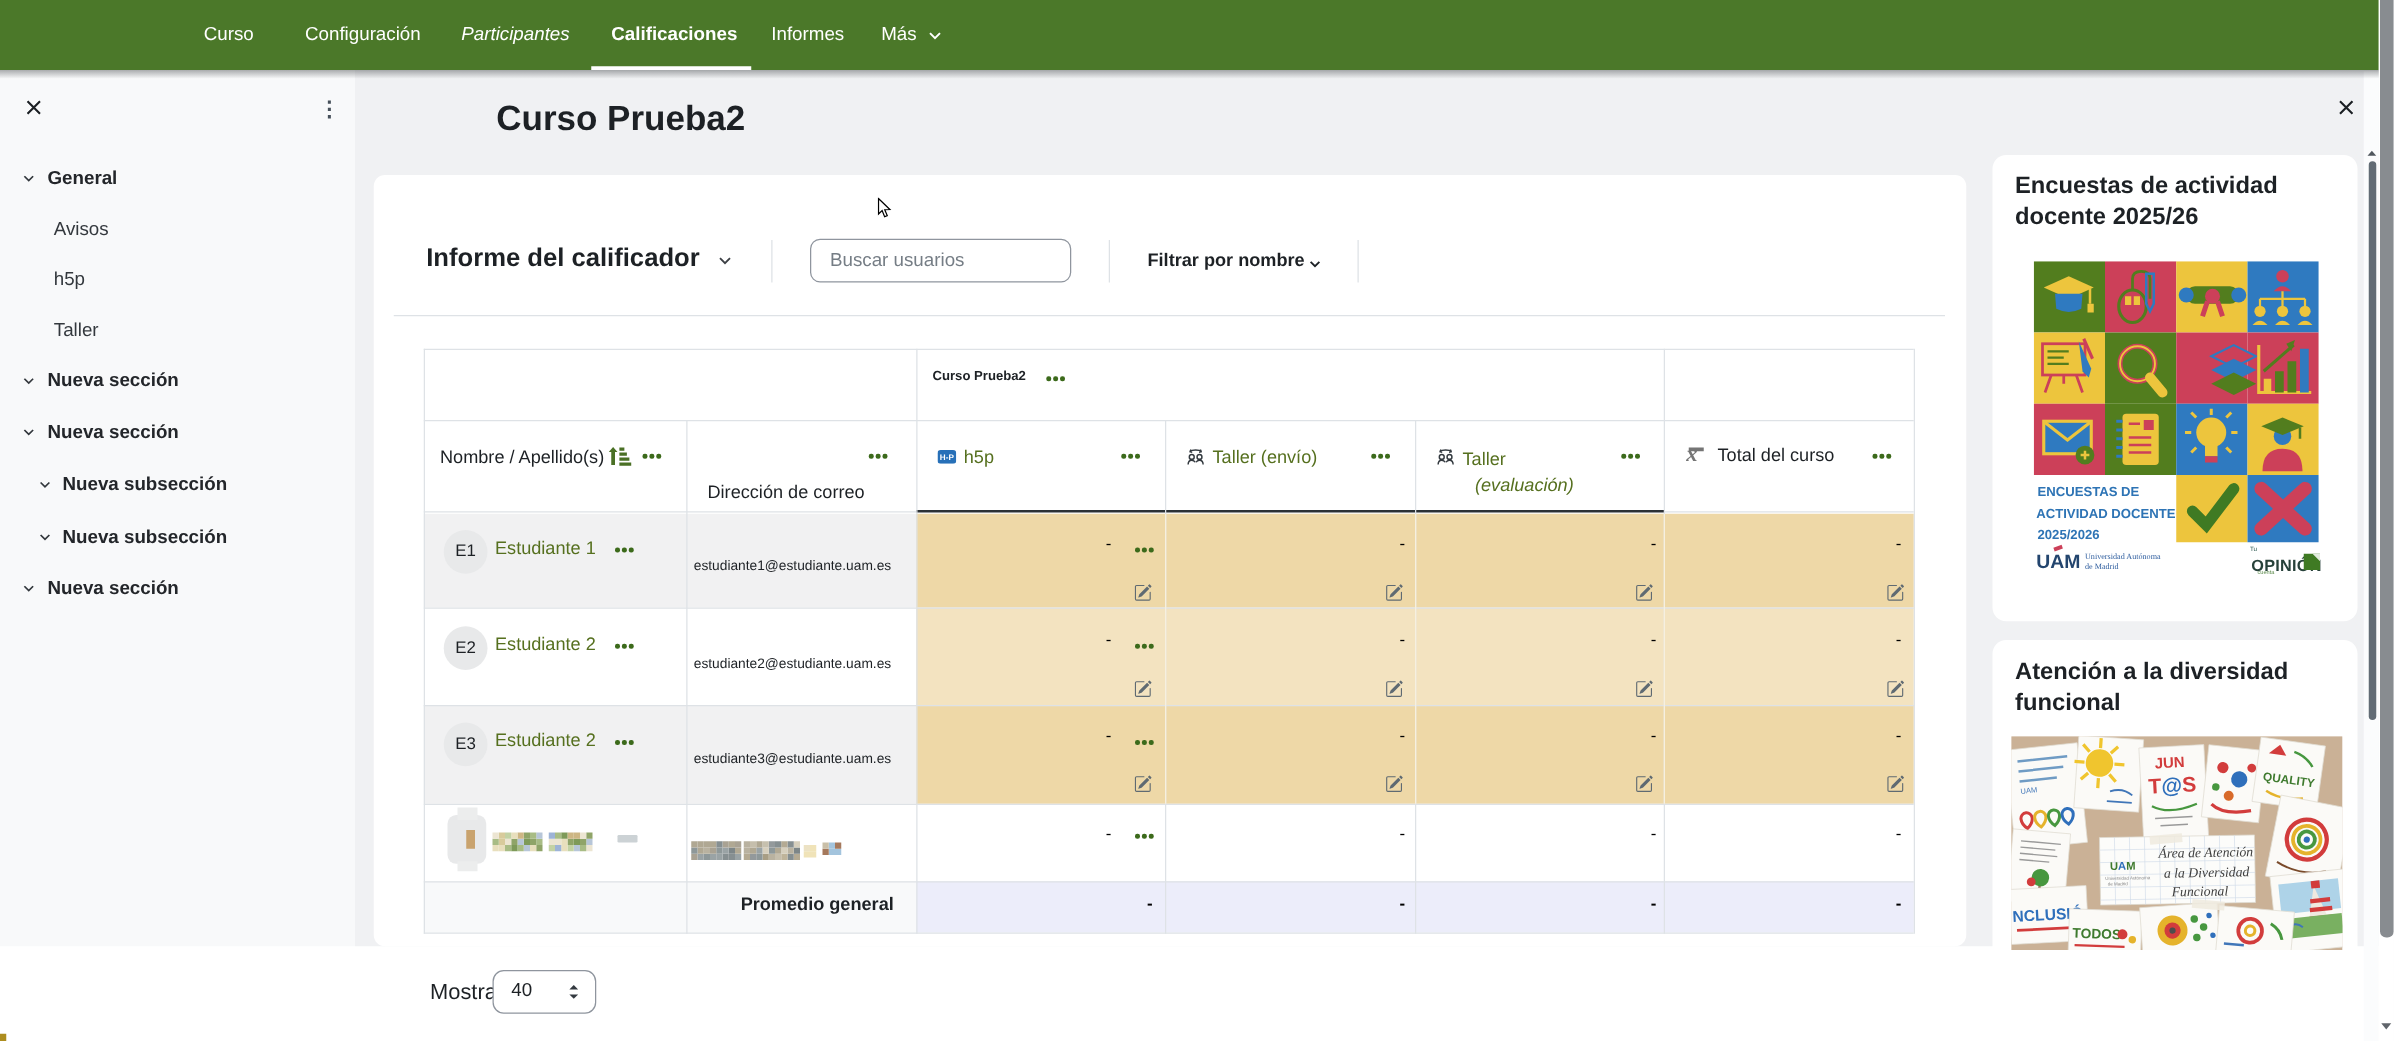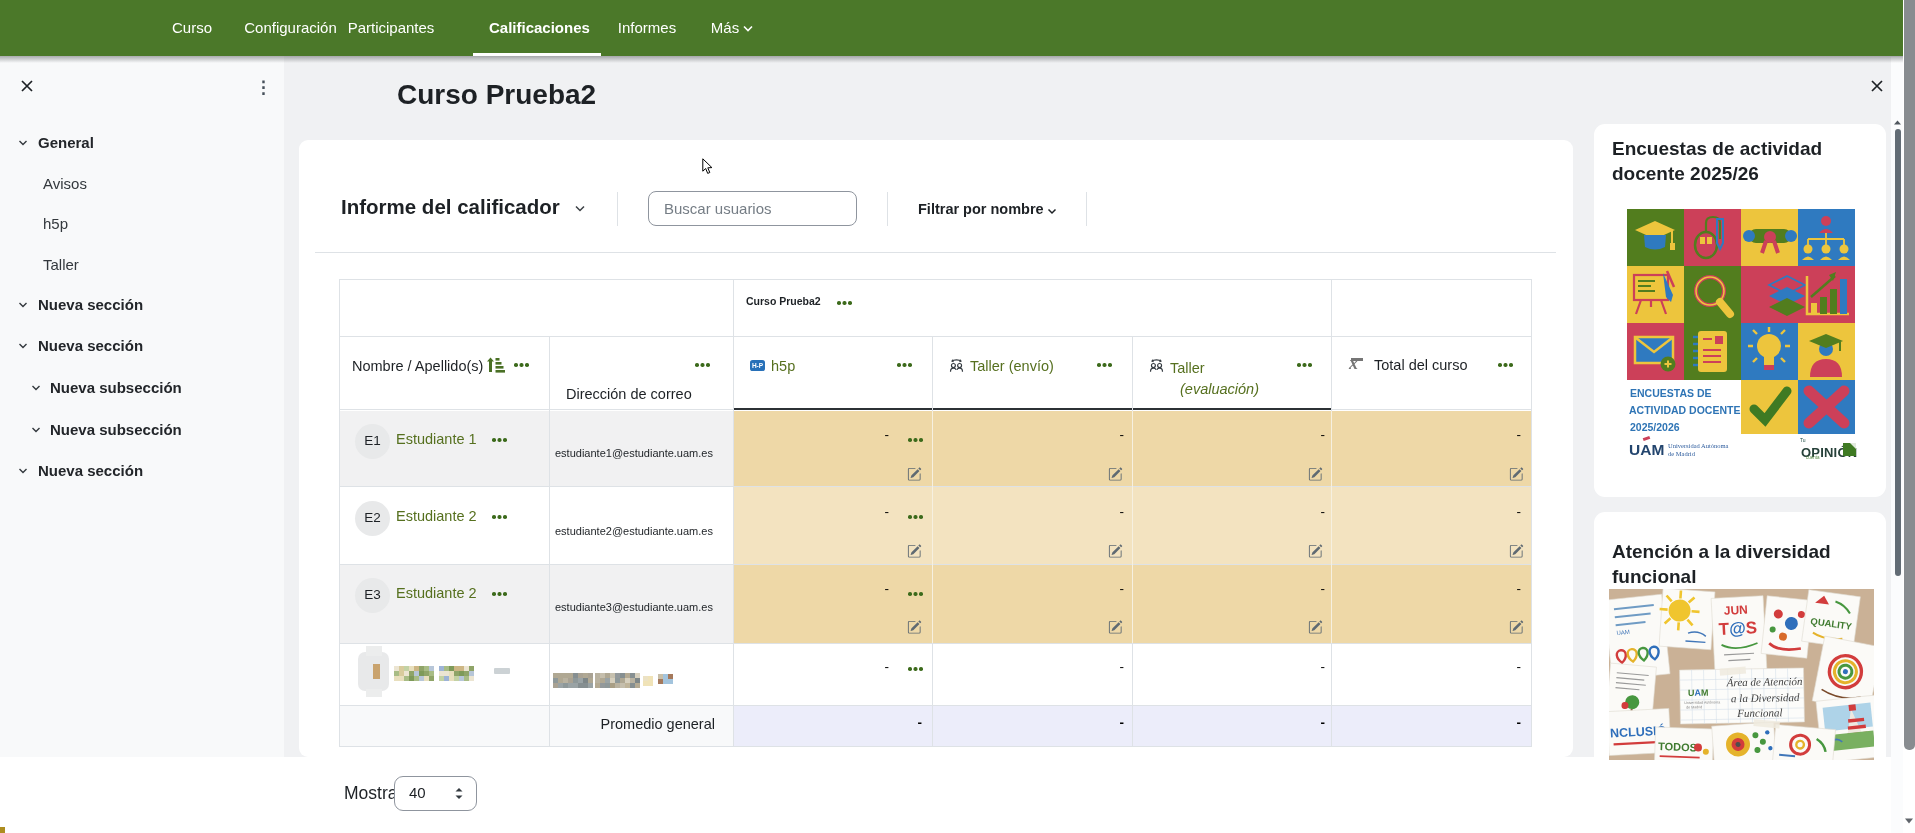--- a/index.html
+++ b/index.html
@@ -4,21 +4,21 @@
 <style>
   html,body{margin:0;padding:0;}
   body{width:1915px;height:833px;overflow:hidden;position:relative;
        font-family:"Liberation Sans",sans-serif;background:#fff;}
   .abs{position:absolute;}
   
   #nav{left:0;top:0;width:1903px;height:56px;background:#4b7829;}
   #navshadow{left:0;top:56px;width:1903px;height:7px;z-index:5;
      background:linear-gradient(to bottom,rgba(60,64,67,.42),rgba(60,64,67,0));}
   .tab{position:absolute;top:0;height:39px;line-height:56px;color:#fff;
-       font-size:15px;text-align:center;white-space:nowrap;}
+       font-size:15px;text-align:left;white-space:nowrap;}
   #underline{left:473px;top:53px;width:128px;height:3px;background:#fff;}
   
   #ldrawer{left:0;top:56px;width:284px;height:701px;background:#f8f9fa;}
   .lditem{position:absolute;white-space:nowrap;color:#23262a;font-size:15px;}
   .ldbold{font-weight:bold;}
   .chev{position:absolute;width:12px;height:12px;}
   
   #mainbg{left:284px;top:56px;width:1619px;height:701px;background:#f0f1f3;}
   #h1{left:397px;top:79px;font-size:28px;font-weight:bold;color:#1d2125;}
   #card{left:299px;top:140px;width:1274px;height:617px;background:#fff;border-radius:9px;}
@@ -46,21 +46,21 @@
      color:#1d2125;font-size:13.5px;text-align:center;line-height:34px;}
   .email{font-size:11px;color:#1d2125;}
   .pencil{position:absolute;width:14.5px;height:14.5px;}
 </style>
 </head>
 <body>
   <div class="abs" id="nav"></div>
   <div class="abs" id="navshadow"></div>
   <div class="tab" style="left:163px;width:58px;">Curso</div>
   <div class="tab" style="left:244px;width:93px;">Configuración</div>
-  <div class="tab" style="left:347px;width:88px;">Participantes</div>
+  <div class="tab" style="left:369px;width:88px;font-style:italic;">Participantes</div>
   <div class="tab" style="left:489px;width:97px;font-weight:bold;">Calificaciones</div>
   <div class="tab" style="left:617px;width:60px;">Informes</div>
   <div class="tab" style="left:705px;width:40px;">Más</div>
   <svg class="abs" style="left:741px;top:23px;" width="14" height="12" viewBox="0 0 14 12">
     <path d="M3 3.5 L7 7.5 L11 3.5" stroke="#fff" stroke-width="1.6" fill="none"></path>
   </svg>
   <div class="abs" id="underline"></div>
 
   <div class="abs" id="ldrawer"></div>
   <div class="abs" id="mainbg"></div>
@@ -280,38 +280,38 @@
   <div class="abs" style="left:366px;top:689px;width:16px;height:8px;background:#eceded;"></div>
   <div class="abs" style="left:373px;top:664px;width:7px;height:15px;background:#c9a36e;"></div>
   <div class="abs" style="left:394px;top:666px;width:5px;height:5px;background:#ece5d2;box-shadow:5px 0px #d8cb9c,10px 0px #c3d2a4,15px 0px #e8dfbd,20px 0px #cdb684,25px 0px #8fa468,30px 0px #a8bc85,35px 0px #b7c6d8,0px 5px #a8bc85,5px 5px #d8cb9c,10px 5px #ece5d2,15px 5px #8fa468,20px 5px #b7c6d8,25px 5px #7e9a59,30px 5px #8fa468,35px 5px #a8bc85,0px 10px #e8dfbd,5px 10px #e8dfbd,10px 10px #a8bc85,15px 10px #7e9a59,20px 10px #a8bc85,25px 10px #b7c6d8,30px 10px #e8dfbd,35px 10px #8fa468;"></div>
   <div class="abs" style="left:439px;top:666px;width:5px;height:5px;background:#9db3d6;box-shadow:5px 0px #a8bc85,10px 0px #7e9a59,15px 0px #cdb684,20px 0px #cdb684,25px 0px #ece5d2,30px 0px #8fa468,0px 5px #ece5d2,5px 5px #ece5d2,10px 5px #e8dfbd,15px 5px #8fa468,20px 5px #7e9a59,25px 5px #8fa468,30px 5px #b7c6d8,0px 10px #c3d2a4,5px 10px #9db3d6,10px 10px #e8dfbd,15px 10px #c3d2a4,20px 10px #b7c6d8,25px 10px #a8bc85,30px 10px #ece5d2;"></div>
   <div class="abs" style="left:494px;top:668px;width:16px;height:6px;background:#ccd2d5;border-radius:1px;"></div>
   <div class="abs" style="left:553px;top:673px;width:5px;height:5px;background:#b0a893;box-shadow:5px 0px #b0a893,10px 0px #b0a893,15px 0px #b0a893,20px 0px #868f91,25px 0px #a9a293,30px 0px #b0a893,35px 0px #a9a293,0px 5px #8e9899,5px 5px #b0a893,10px 5px #b9b2a0,15px 5px #a9a293,20px 5px #8e9899,25px 5px #9aa3a5,30px 5px #7d8688,35px 5px #b0a893,0px 10px #a9a293,5px 10px #9aa3a5,10px 10px #8e9899,15px 10px #9aa3a5,20px 10px #9aa3a5,25px 10px #868f91,30px 10px #868f91,35px 10px #9aa3a5;"></div>
   <div class="abs" style="left:595px;top:673px;width:5px;height:5px;background:#b9b2a0;box-shadow:5px 0px #c5beac,10px 0px #b0a893,15px 0px #c6c0ae,20px 0px #93999b,25px 0px #868f91,30px 0px #b4aa93,35px 0px #868f91,40px 0px #d6cfbd,0px 5px #b9b2a0,5px 5px #b0a893,10px 5px #9aa3a5,15px 5px #d6cfbd,20px 5px #8e9899,25px 5px #b0a893,30px 5px #d6cfbd,35px 5px #b9b2a0,40px 5px #7d8688,0px 10px #b4aa93,5px 10px #93999b,10px 10px #8e9899,15px 10px #a89e85,20px 10px #b9b2a0,25px 10px #c5beac,30px 10px #bfb49a,35px 10px #868f91,40px 10px #b4aa93;"></div>
   <div class="abs" style="left:643px;top:676px;width:5px;height:5px;background:#ece2c4;box-shadow:5px 0px #f0e3b8,0px 5px #f0e3b8,5px 5px #f0e3b8;"></div>
   <div class="abs" style="left:658px;top:674px;width:5px;height:5px;background:#c9bfa8;box-shadow:5px 0px #a3c4dd,10px 0px #a5795c,0px 5px #a5795c,5px 5px #a3c4dd,10px 5px #a3c4dd;"></div>
 
-  <div class="abs" style="left:500px;top:716px;width:215px;text-align:right;font-size:14.5px;font-weight:normal;color:#1d2125;">Promedio general</div>
+  <div class="abs" style="left:500px;top:716px;width:215px;text-align:right;font-size:14.5px;font-weight:bold;color:#1d2125;">Promedio general</div>
   <div class="abs dash" style="left:822px;top:715px;width:100px;font-weight:bold;">-</div>
   <div class="abs dash" style="left:1024px;top:715px;width:100px;font-weight:bold;">-</div>
   <div class="abs dash" style="left:1225px;top:715px;width:100px;font-weight:bold;">-</div>
   <div class="abs dash" style="left:1421px;top:715px;width:100px;font-weight:bold;">-</div>
 
   <div class="abs" style="left:344px;top:783px;font-size:17.5px;color:#1d2125;">Mostrar</div>
   <div class="abs" style="left:394px;top:776px;width:81px;height:33px;border:1px solid #8f959e;border-radius:9px;background:#fff;"></div>
   <div class="abs" style="left:409px;top:784px;font-size:15px;color:#1d2125;">40</div>
   <svg class="abs" style="left:453px;top:786px;" width="12" height="15" viewBox="0 0 12 15">
     <path d="M2.5 5.5 L6 2 L9.5 5.5 Z" fill="#343a40"></path>
     <path d="M2.5 9.5 L6 13 L9.5 9.5 Z" fill="#343a40"></path>
   </svg>
 
   <div class="abs" id="rcardA"></div>
   <div class="abs" id="rcardB"></div>
   <div class="rhead" style="left:1612px;top:137px;">Encuestas de actividad<br>docente 2025/26</div>
-  <div class="rhead" style="left:1612px;top:540px;">Atención a la diversidad<br>funcional</div>
+  <div class="rhead" style="left:1612px;top:526px;">Atención a la diversidad<br>funcional</div>
   <svg class="abs" style="left:1627px;top:209px;" width="228" height="225" viewBox="0 0 228 225">
 <rect x="0" y="0" width="57" height="57" fill="#527d1e"></rect>
 <rect x="57" y="0" width="57" height="57" fill="#cc4059"></rect>
 <rect x="114" y="0" width="57" height="57" fill="#edc53d"></rect>
 <rect x="171" y="0" width="57" height="57" fill="#2f7ac0"></rect>
 <rect x="0" y="57" width="57" height="57" fill="#edc53d"></rect>
 <rect x="57" y="57" width="57" height="57" fill="#527d1e"></rect>
 <rect x="114" y="57" width="57" height="57" fill="#cc4059"></rect>
 <rect x="171" y="57" width="57" height="57" fill="#cc4059"></rect>
 <rect x="0" y="114" width="57" height="57" fill="#cc4059"></rect>

